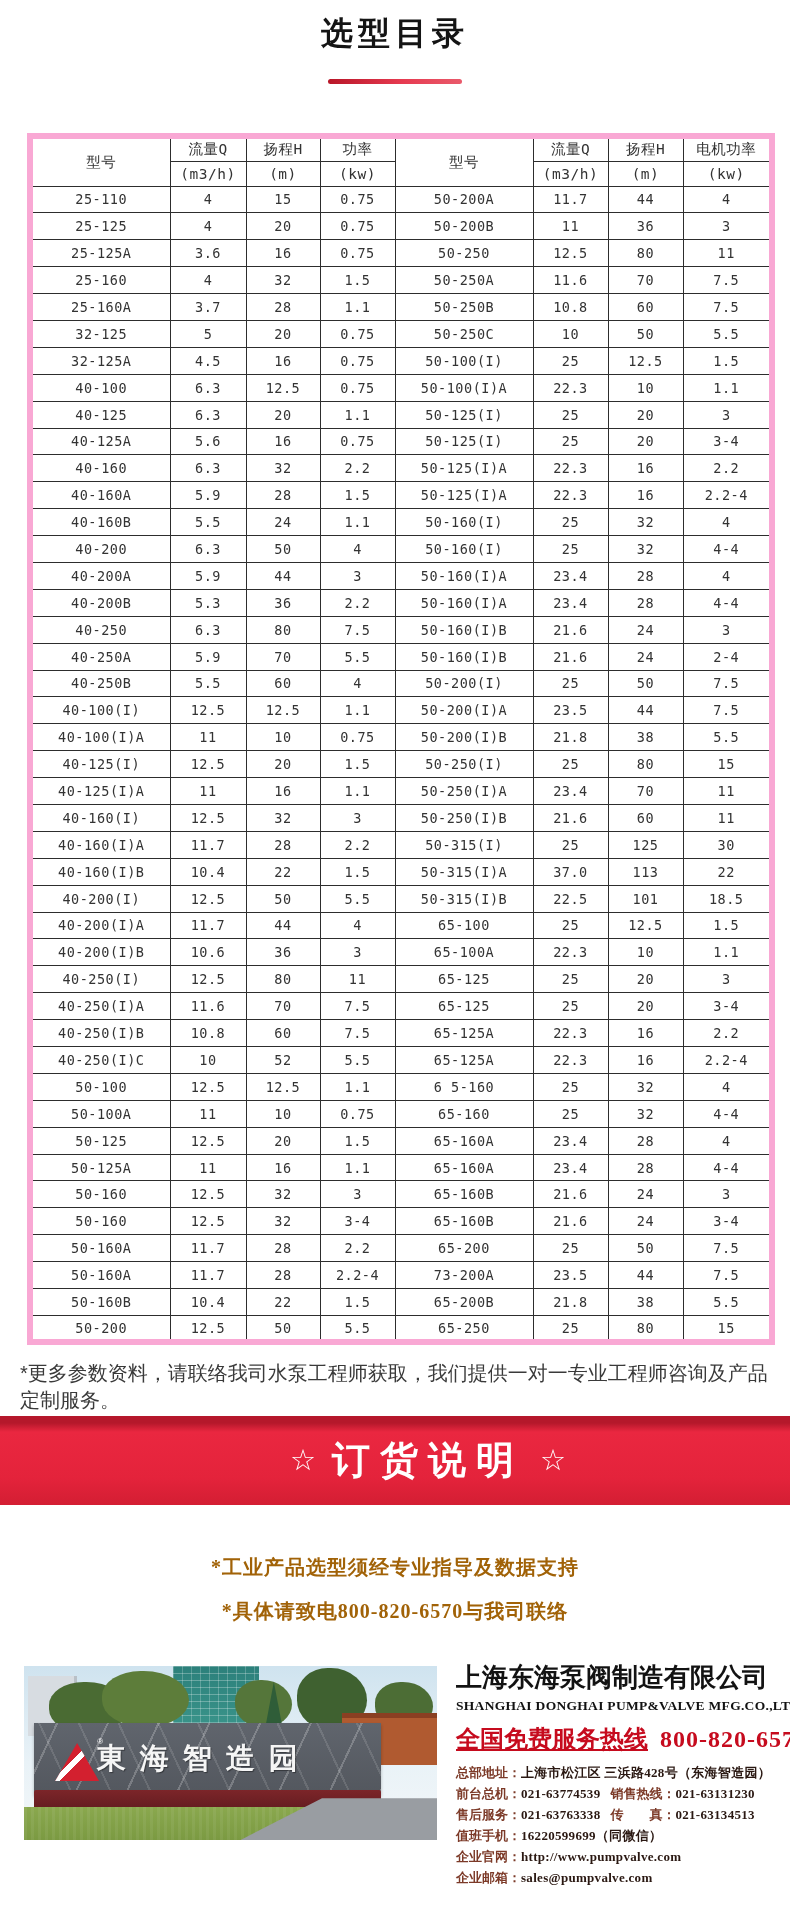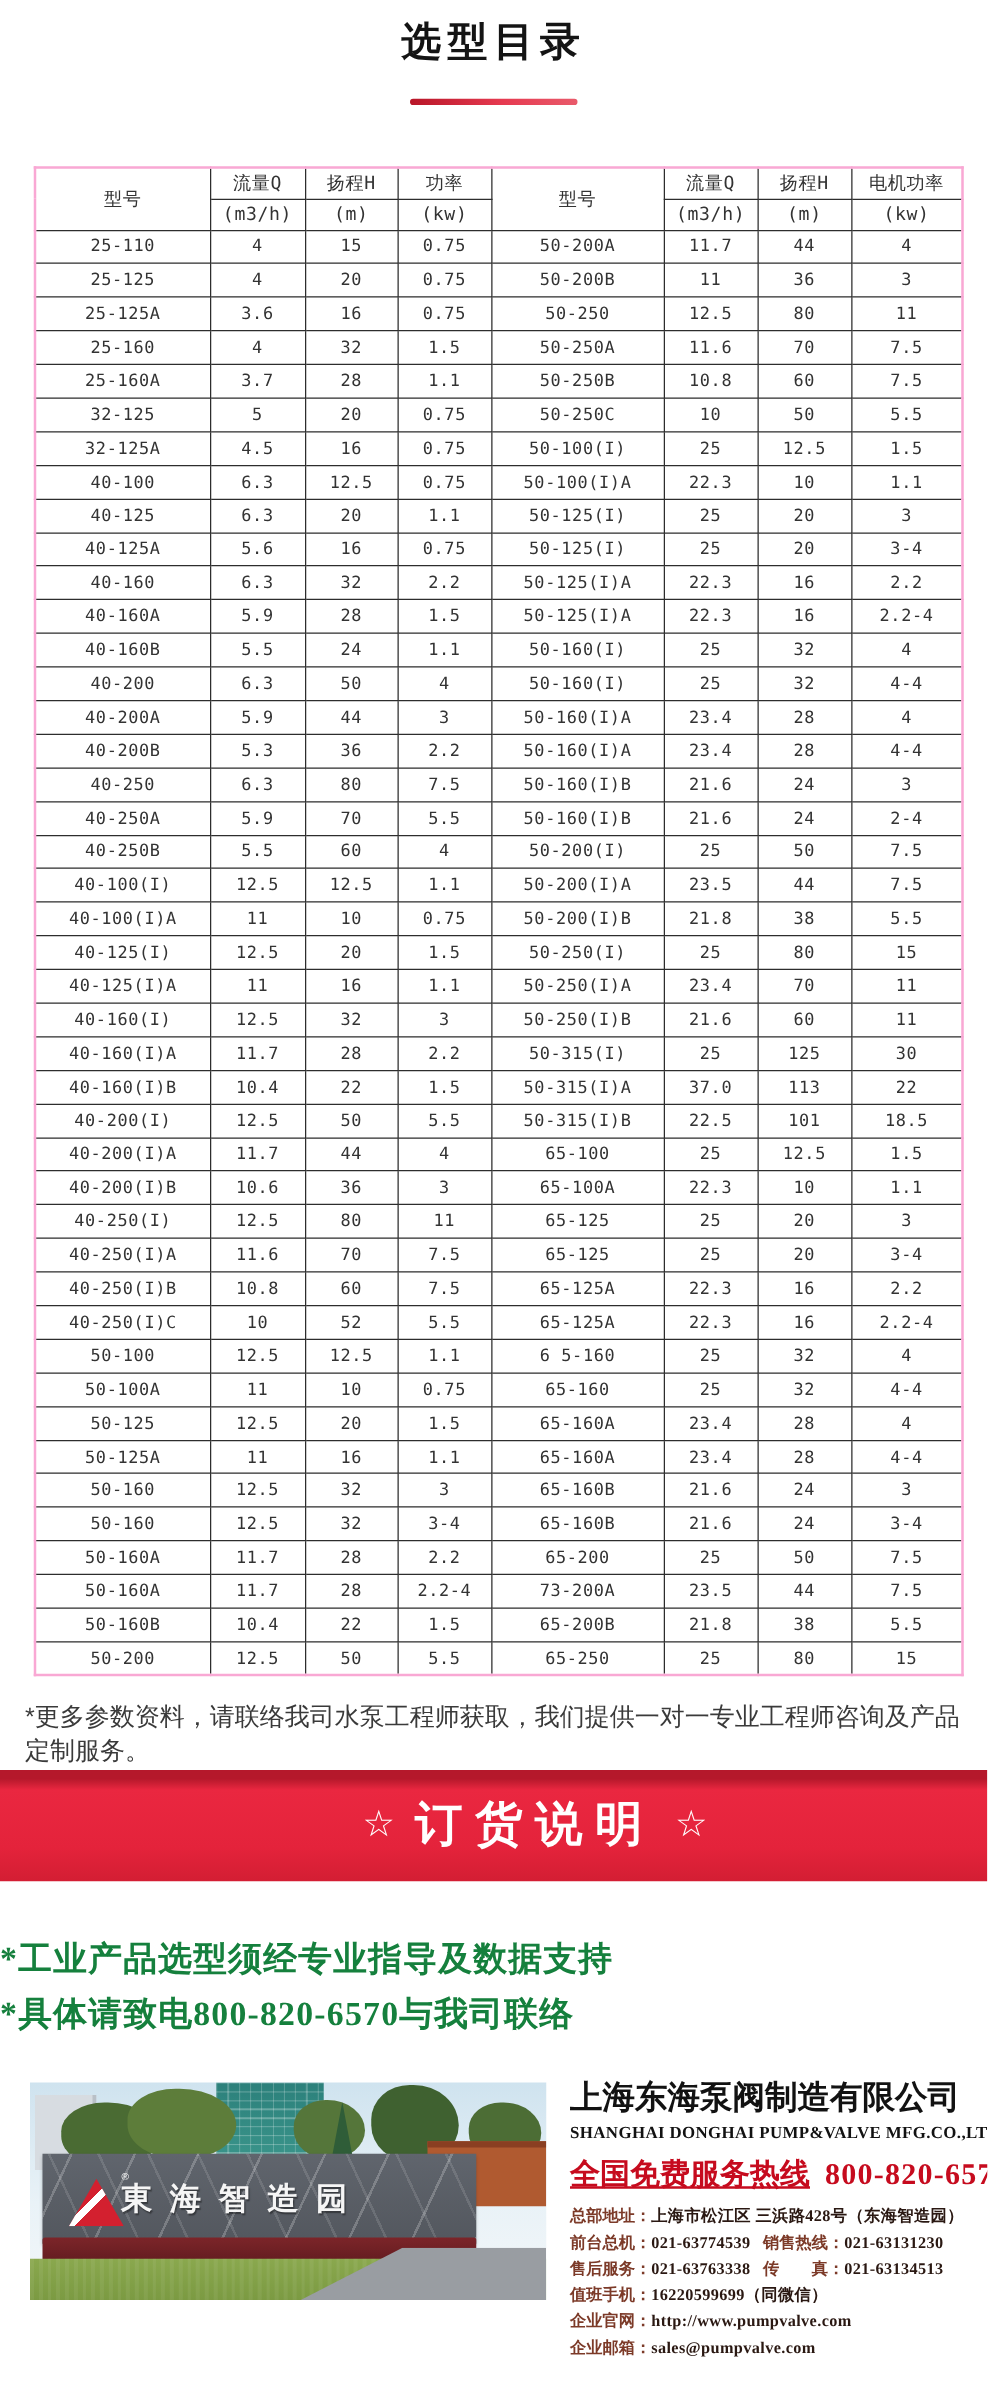--- a/index.html
+++ b/index.html
@@ -8,42 +8,42 @@
 
   
   .page-title{position:absolute;top:12px;left:0;width:100%;text-align:center;
     font-size:32px;font-weight:bold;color:#141414;letter-spacing:5px;}
   .title-underline{position:absolute;top:79px;left:50%;margin-left:-67px;width:134px;height:5px;
     border-radius:3px;background:linear-gradient(90deg,#b81628,#e63a50 55%,#e95a6b);}
 
   
   .catalog{position:absolute;left:27px;top:133px;border-collapse:collapse;table-layout:fixed;
     font-family:"DejaVu Sans Mono","Liberation Sans",sans-serif;color:#333;
-    border:2px solid #f9a8d4;}
+    border:6px solid #f9a8d4;}
   .catalog th,.catalog td{border:1px solid #2d2d2d;text-align:center;vertical-align:middle;
     padding:0;font-weight:400;overflow:hidden;white-space:nowrap;}
   .catalog thead tr{height:25px;}
   .catalog tbody tr{height:26.9px;}
   .catalog th{font-size:14.5px;letter-spacing:0.5px;}
   .catalog td{font-size:13.5px;letter-spacing:0.5px;}
 
   
   .table-note{position:absolute;left:20px;top:1360px;width:750px;font-size:20px;color:#3a3a3a;}
 
   
   .ribbon{position:absolute;left:0;top:1416px;width:790px;height:89px;
     background:linear-gradient(180deg,#b5182b 0px,#b5182b 7px,#ea2740 16px,#e4233b 62px,#d31e33 100%);}
   .ribbon-title{width:100%;height:89px;line-height:89px;text-align:center;color:#ffffff;
     font-weight:bold;font-size:38px;letter-spacing:10px;padding-left:33px;}
   .ribbon-star{font-size:29px;font-weight:400;letter-spacing:0;vertical-align:3px;padding:0 16px;}
 
   
-  .notice{position:absolute;left:0;top:1545px;width:100%;text-align:left;
-    font-family:"Liberation Serif",serif;font-weight:bold;color:#15803d;
-    font-size:27px;line-height:44px;letter-spacing:1px;}
+  .notice{position:absolute;left:0;top:1545px;width:100%;text-align:center;
+    font-family:"Liberation Serif",serif;font-weight:bold;color:#a16207;
+    font-size:20px;line-height:44px;letter-spacing:1px;}
 
   
   .photo{position:absolute;left:24px;top:1666px;width:413px;height:174px;overflow:hidden;
     background:linear-gradient(180deg,#cfe3ef,#e9f2f7 55%,#f3f7f9);}
   .photo *{position:absolute;}
   .ph-bldg-far{left:1%;top:6%;width:11%;height:34%;background:#d7dce1;
     border-right:3px solid #b9c0c7;}
   .ph-glass{left:36%;top:0;width:21%;height:49%;
     background:
       repeating-linear-gradient(0deg,rgba(255,255,255,.28) 0 1px,transparent 1px 7px),
@@ -60,21 +60,21 @@
   .ph-orange{left:77%;top:27%;width:23%;height:27%;background:#b05a30;border-top:5px solid #8a3f22;}
   .ph-gate{left:58%;top:55%;width:19%;height:17%;
     background:repeating-linear-gradient(90deg,#5a5148 0 2px,transparent 2px 8px);}
   .ph-wall{left:2.5%;top:33%;width:84%;height:41%;
     background:
       repeating-linear-gradient(115deg,transparent 0 20px,rgba(255,255,255,.22) 20px 22px,transparent 22px 46px),
       repeating-linear-gradient(65deg,transparent 0 34px,rgba(255,255,255,.12) 34px 36px),
       linear-gradient(180deg,#60656d,#53575e);
     box-shadow:0 2px 3px rgba(0,0,0,.25);}
   .ph-sign{position:absolute;left:18%;top:50%;transform:translateY(-50%);width:82%;
-    color:#f5f5f5;font-weight:bold;font-size:25px;letter-spacing:14px;white-space:nowrap;
+    color:#f5f5f5;font-weight:bold;font-size:29px;letter-spacing:14px;white-space:nowrap;
     text-shadow:1px 1px 1px rgba(0,0,0,.4);}
   .ph-logo{left:6%;top:22%;width:44px;height:42px;}
   .ph-logo-tri{left:0;top:4px;width:44px;height:38px;background:#d3202f;
     clip-path:polygon(50% 0,100% 100%,0 100%);
     -webkit-clip-path:polygon(50% 0,100% 100%,0 100%);}
   .ph-logo-cut{left:0;top:4px;width:44px;height:38px;
     clip-path:polygon(50% 0,100% 100%,0 100%);
     -webkit-clip-path:polygon(50% 0,100% 100%,0 100%);
     background:linear-gradient(135deg,transparent 42%,#ffffff 42%,#ffffff 52%,transparent 52%);}
   .ph-logo-r{right:-4px;top:-2px;font-size:8px;color:#ffffff;}

